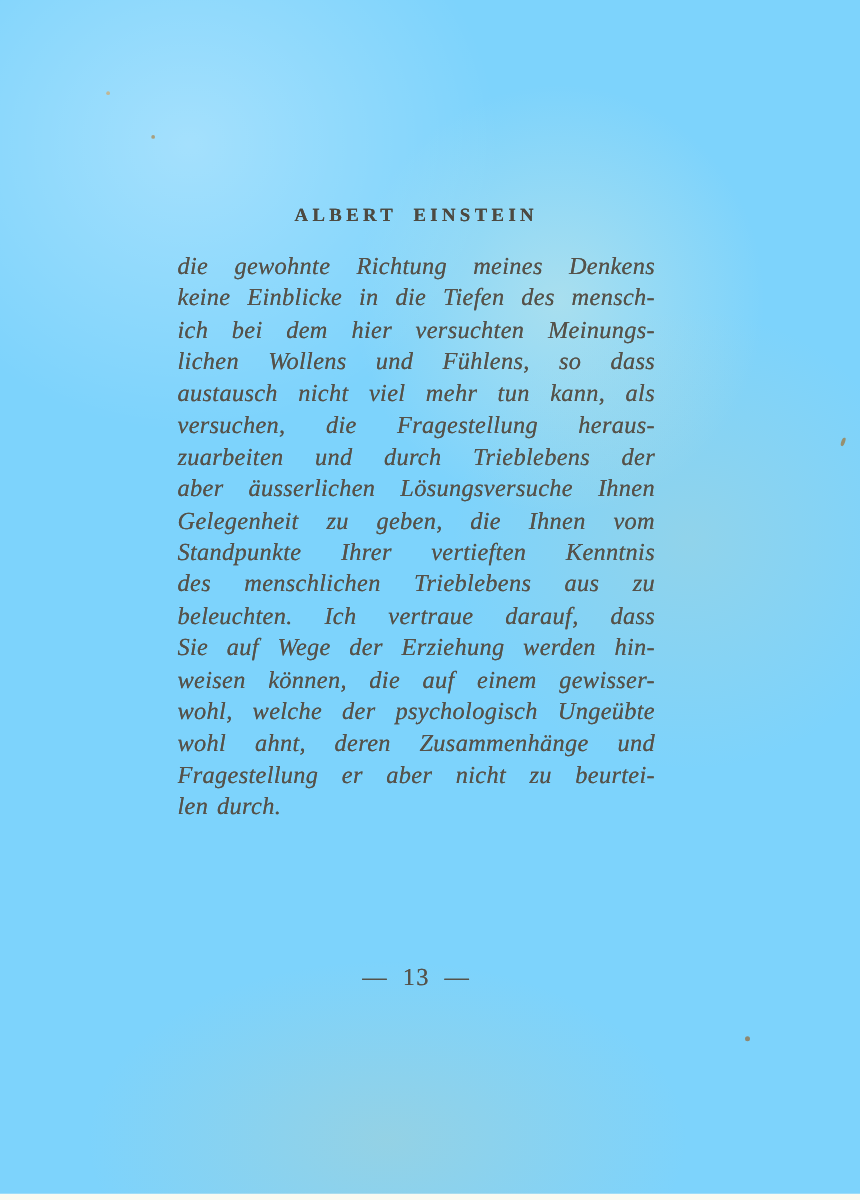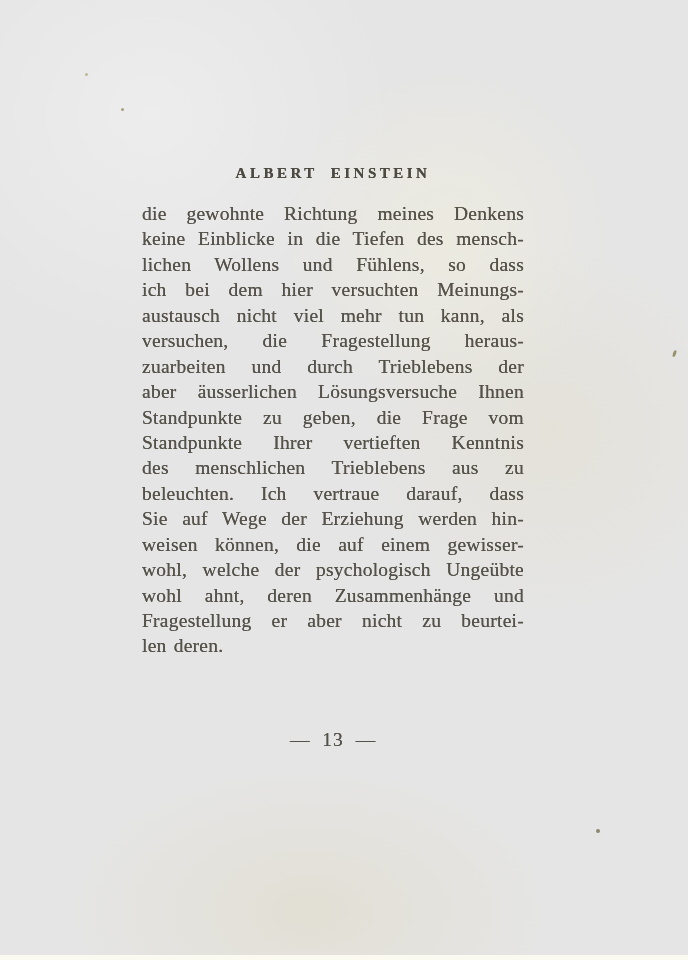--- a/index.html
+++ b/index.html
@@ -4,21 +4,21 @@
 <style>
   html, body {
     margin: 0;
     padding: 0;
     background: #ffffff;
   }
   .page {
     position: relative;
     width: 688px;
     height: 960px;
-    background: #e5e5e5;
+    background: #7dd3fc;
     overflow: hidden;
     font-family: "Liberation Serif", "DejaVu Serif", serif;
   }
   
   .page::before {
     content: "";
     position: absolute;
     inset: 0;
     background:
       radial-gradient(ellipse 60% 40% at 22% 12%, rgba(255,255,255,0.30), rgba(255,255,255,0) 60%),
@@ -43,36 +43,37 @@
   .body-text {
     position: absolute;
     left: 142px;
     width: 382px;
     top: 201px;
     font-size: 19.5px;
     line-height: 25.45px;
     letter-spacing: 0.25px;
     color: #55524a;
     text-shadow: 0 0 0.45px #5a574e;
+    font-style: italic;
   }
   .text-line {
     height: 25.45px;
     overflow: hidden;
     text-align: justify;
     text-align-last: justify;
   }
   .text-line.last {
     text-align-last: left;
     word-spacing: 2px;
   }
   .page-number {
     position: absolute;
     left: 142px;
     width: 382px;
-    top: 729px;
+    top: 772px;
     text-align: center;
     font-size: 19.5px;
     letter-spacing: 1px;
     word-spacing: 6px;
     color: #55524a;
     text-shadow: 0 0 0.45px #5a574e;
   }
   
   .speck {
     position: absolute;
@@ -98,36 +99,36 @@
 </head>
 <body>
 
 <div class="page">
 
   <div class="running-head">ALBERT EINSTEIN</div>
 
   <div class="body-text">
     <div class="text-line">die gewohnte Richtung meines Denkens</div>
     <div class="text-line">keine Einblicke in die Tiefen des mensch-</div>
+    <div class="text-line">ich bei dem hier versuchten Meinungs-</div>
     <div class="text-line">lichen Wollens und Fühlens, so dass</div>
-    <div class="text-line">ich bei dem hier versuchten Meinungs-</div>
     <div class="text-line">austausch nicht viel mehr tun kann, als</div>
     <div class="text-line">versuchen, die Fragestellung heraus-</div>
     <div class="text-line">zuarbeiten und durch Trieblebens der</div>
     <div class="text-line">aber äusserlichen Lösungsversuche Ihnen</div>
-    <div class="text-line">Standpunkte zu geben, die Frage vom</div>
+    <div class="text-line">Gelegenheit zu geben, die Ihnen vom</div>
     <div class="text-line">Standpunkte Ihrer vertieften Kenntnis</div>
     <div class="text-line">des menschlichen Trieblebens aus zu</div>
     <div class="text-line">beleuchten. Ich vertraue darauf, dass</div>
     <div class="text-line">Sie auf Wege der Erziehung werden hin-</div>
     <div class="text-line">weisen können, die auf einem gewisser-</div>
     <div class="text-line">wohl, welche der psychologisch Ungeübte</div>
     <div class="text-line">wohl ahnt, deren Zusammenhänge und</div>
     <div class="text-line">Fragestellung er aber nicht zu beurtei-</div>
-    <div class="text-line last">len deren.</div>
+    <div class="text-line last">len durch.</div>
   </div>
 
   <div class="page-number">— 13 —</div>
 
   <div class="speck speck-1"></div>
   <div class="speck speck-2"></div>
   <div class="speck speck-3"></div>
   <div class="speck speck-4"></div>
 
   <div class="bottom-strip"></div>

